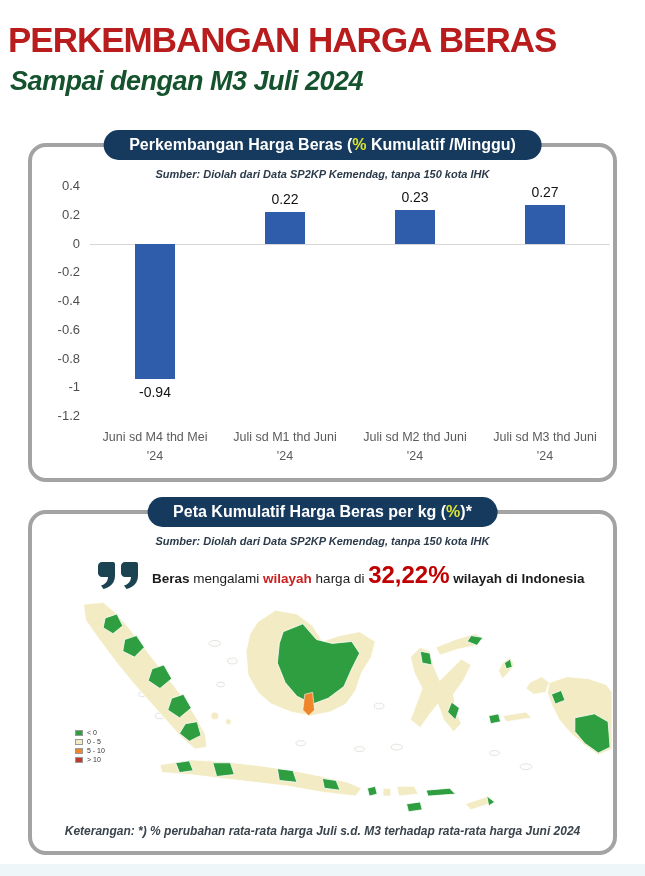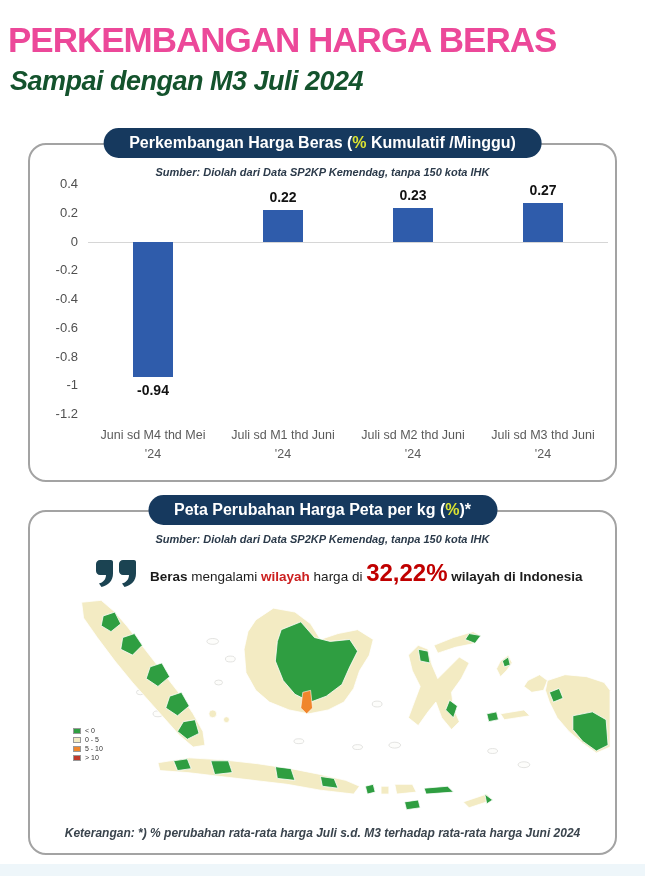--- a/index.html
+++ b/index.html
@@ -1,38 +1,38 @@
 <!DOCTYPE html>
 <html><head>
 <meta charset="utf-8">
 <style>
   * { margin:0; padding:0; box-sizing:border-box; }
   html,body { width:645px; height:876px; }
   body { font-family:"Liberation Sans", sans-serif; background:#ffffff; position:relative; overflow:hidden; }
 
-  .page-title { position:absolute; left:8px; top:20px; font-size:35px; font-weight:700; color:#ec4899; letter-spacing:-1px; }
+  .page-title { position:absolute; left:8px; top:20px; font-size:35px; font-weight:700; color:#b91c1c; letter-spacing:-1px; }
   .page-subtitle { position:absolute; left:10px; top:66px; font-size:27px; font-style:italic; font-weight:700; color:#14532d; letter-spacing:-0.5px; }
 
-  .panel { position:absolute; left:28px; width:589px; border:2px solid #a3a3a3; border-radius:18px; background:#fff; }
+  .panel { position:absolute; left:28px; width:589px; border:4px solid #a3a3a3; border-radius:18px; background:#fff; }
   .panel-1 { top:143px; height:339px; }
   .panel-2 { top:510px; height:345px; }
 
   .pill { position:absolute; top:-17px; left:50%; transform:translateX(-50%); background:#16395e; color:#ffffff; font-weight:700; font-size:16px; padding:6px 26px; border-radius:24px; white-space:nowrap; }
   .pill .hl { color:#dce431; }
 
   .source { text-align:center; margin-top:21px; font-size:11px; font-style:italic; font-weight:700; color:#2b3a4a; }
 
   
   .chart { position:relative; margin-top:6px; margin-left:10px; height:290px; }
   .yaxis { position:absolute; left:0; top:0; width:48px; height:230px; }
   .yaxis span { position:absolute; right:10px; font-size:13px; color:#4f4f4f;text-align:right; }
   .plot { position:absolute; left:48px; top:0; width:520px; height:230px; }
   .zero-line { position:absolute; left:0; right:0; height:1px; background:#d6d6d6; }
   .bar { position:absolute; width:40px; }
-  .bar-label { position:absolute; width:60px; text-align:center; font-weight:700; font-size:14px; color:#131313; }
+  .bar-label { position:absolute; width:60px; text-align:center; font-weight:400; font-size:14px; color:#131313; }
   .xlabels { position:absolute; left:48px; top:242px; width:520px; display:flex; }
   .xcell { flex:1; text-align:center; font-size:12.5px; color:#5b5b5b; line-height:1.55; }
 
   
   .quote-row { display:flex; align-items:center; gap:14px; margin:14px 0 0 66px; }
   .quote-icon svg { display:block; }
   .quote-text { font-size:13.5px; color:#1c1c1c; white-space:nowrap; }
   .qt-bold { font-weight:700; }
   .qt-red { font-weight:700; color:#cc1f1f; }
   .qt-big { font-weight:700; color:#c00000; font-size:24px; }
@@ -103,21 +103,21 @@
         <div class="xcell">
           <div>Juli sd M3 thd Juni</div>
           <div>'24</div>
         </div>
       </div>
   </div>
 </div>
 
 <div class="panel panel-2">
   <div class="pill">
-    <span>Peta Perubahan Harga Peta per kg (</span><span class="hl">%</span><span>)*</span>
+    <span>Peta Kumulatif Harga Beras per kg (</span><span class="hl">%</span><span>)*</span>
   </div>
   <div class="source">Sumber: Diolah dari Data SP2KP Kemendag, tanpa 150 kota IHK</div>
 
   <div class="quote-row">
     <span class="quote-icon">
       <svg width="40" height="27" viewBox="0 0 40 27">
         <path fill="#1b4352" d="M15,0 H4 C1.8,0 0,1.8 0,4 v7 c0,2.2 1.8,4 4,4 h6 c0,4.5 -3,7.5 -7,8.5 l2.5,3.5 C12,25.5 17,21 17,13.5 V2 C17,0.9 16.1,0 15,0 z"></path>
         <path fill="#1b4352" d="M38,0 H27 c-2.2,0 -4,1.8 -4,4 v7 c0,2.2 1.8,4 4,4 h6 c0,4.5 -3,7.5 -7,8.5 l2.5,3.5 C35,25.5 40,21 40,13.5 V2 C40,0.9 39.1,0 38,0 z"></path>
       </svg>
     </span>

